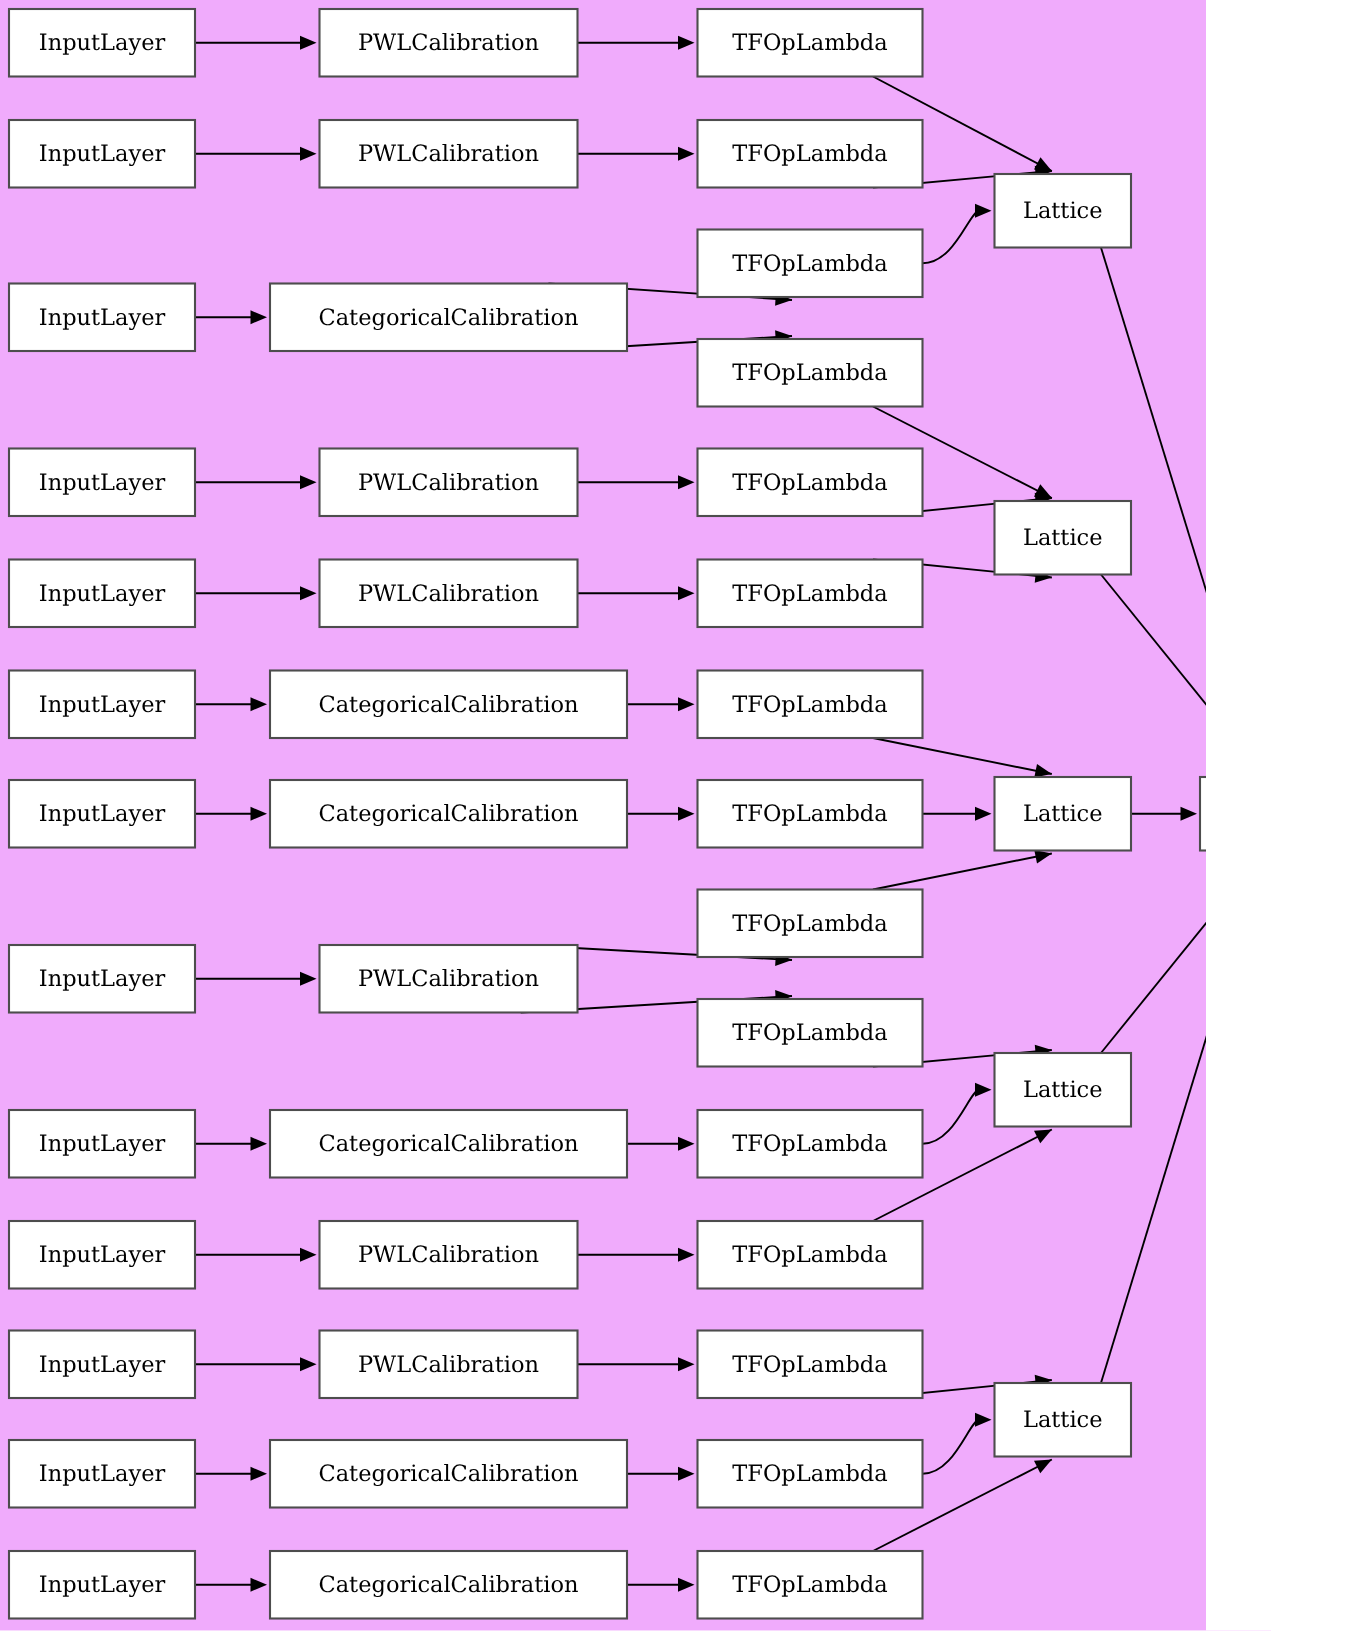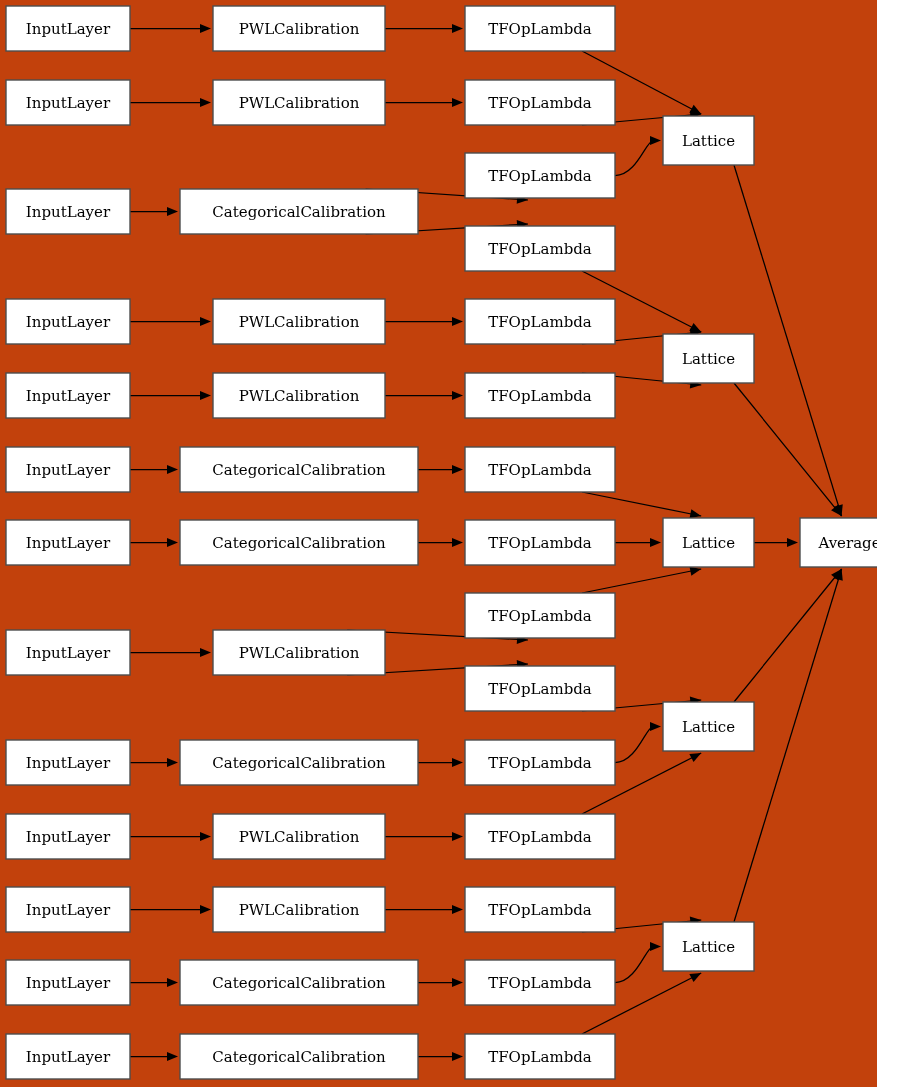--- a/index.html
+++ b/index.html
@@ -2,23 +2,23 @@
 <html><head>
 <meta charset="utf-8">
 <style>
   html, body {
     margin: 0;
     padding: 0;
     background: #ffffff;
   }
   #canvas-wrap {
     position: relative;
-    width: 877px;
+    width: 804px;
     height: 1087px;
-    background: #c2410c;
+    background: #f0abfc;
     overflow: hidden;
   }
   svg#graph {
     display: block;
     width: 905px;
     height: 1087px;
     font-family: "DejaVu Serif", "Liberation Serif", serif;
   }
   .node-rect {
     fill: #ffffff;

